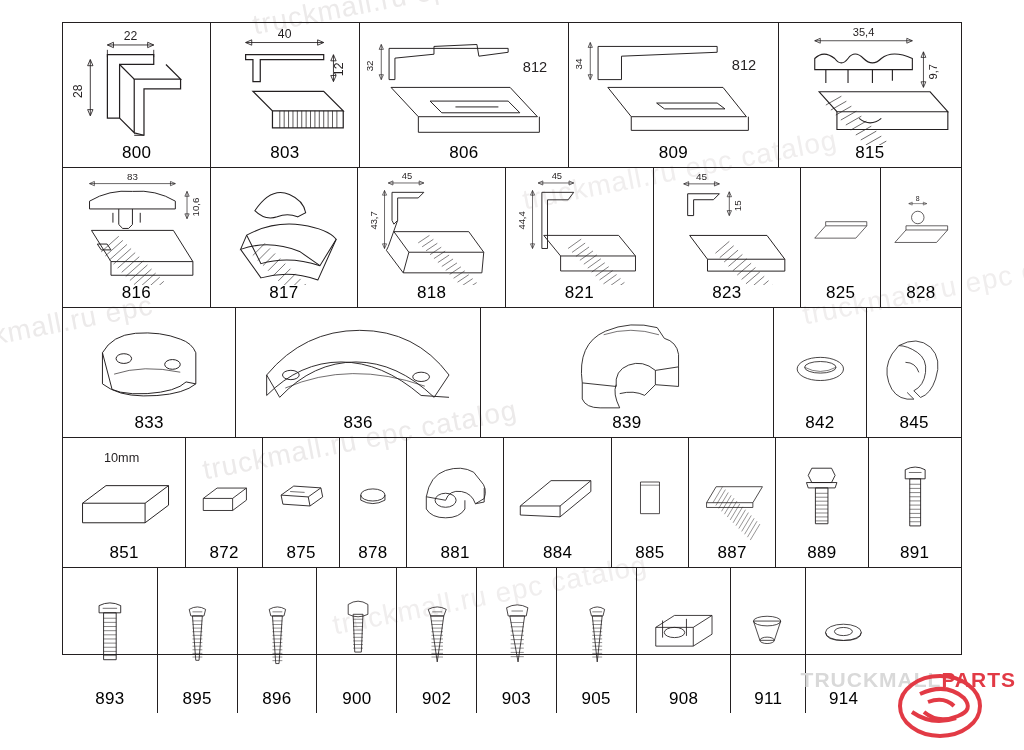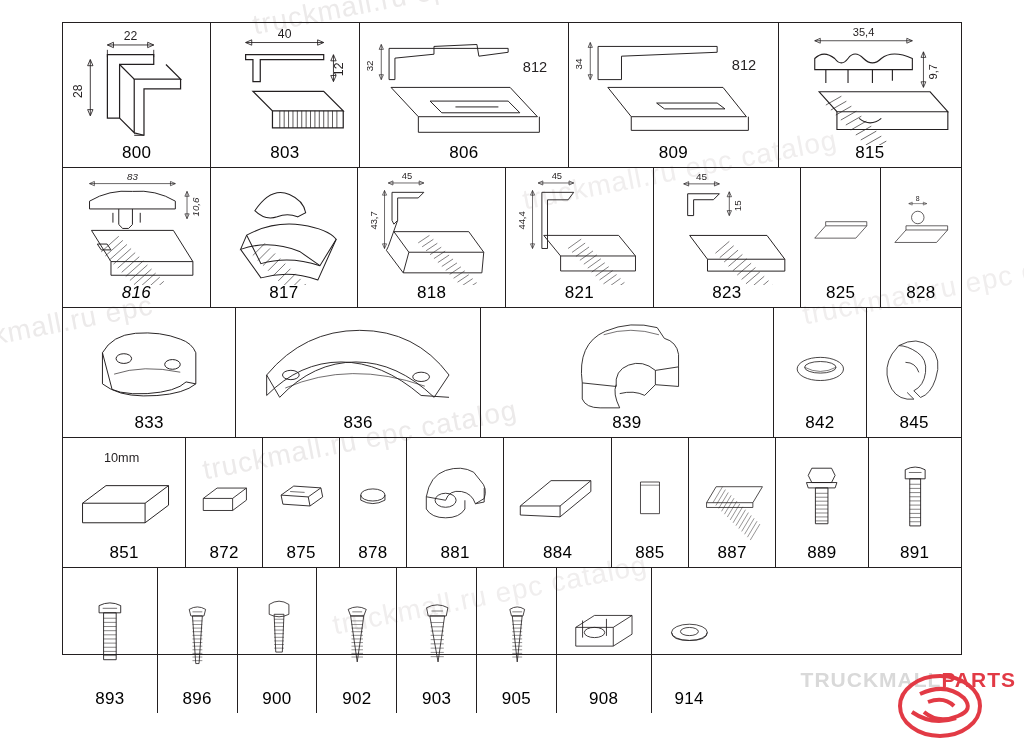--- a/index.html
+++ b/index.html
@@ -238,21 +238,21 @@
               <line class="hatch" x1="103" y1="137" x2="117" y2="129"></line>
               <line class="hatch" x1="107.5" y1="141.5" x2="121.5" y2="133.5"></line>
               <path class="ln" d="M50 80 L50 96 L150 96 L150 80"></path>
               <path class="ln" d="M70 86 q10 8 20 0"></path>
             </svg>
           </div>
           <div class="label">815</div>
         </div>
       </div>
       <div class="row r2" style="height: 140px;">
-        <div class="cell" style="flex: 0 0 16.4444%; width: 16.4444%; font-style: italic;">
+        <div class="cell" style="flex: 0 0 16.4444%; width: 16.4444%;">
           <div class="art">
             <svg viewBox="0 0 140 120" preserveAspectRatio="xMidYMid meet">
               <line class="ln-thin" x1="22" y1="16" x2="110" y2="16"></line>
               <path class="ln-thin" d="M22 16 l5 -2.2 v4.4 z" fill="#231f20"></path>
               <path class="ln-thin" d="M110 16 l-5 -2.2 v4.4 z" fill="#231f20"></path>
               <text class="dim" x="66" y="12" text-anchor="middle">83</text>
               <line class="ln-thin" x1="122" y1="24" x2="122" y2="52"></line>
               <path class="ln-thin" d="M122 24 l-2.2 5 h4.4 z" fill="#231f20"></path>
               <path class="ln-thin" d="M122 52 l-2.2 -5 h4.4 z" fill="#231f20"></path>
               <text class="dim" x="134" y="40" transform="rotate(-90 134 40)" text-anchor="middle">10,6</text>
@@ -640,20 +640,41 @@
               <line class="hatch" x1="45" y1="81.4" x2="59" y2="81.4"></line>
             </svg>
           </div>
           <div class="label">893</div>
         </div>
         <div class="cell" style="flex: 0 0 8.88889%; width: 8.88889%;">
           <div class="art">
             <svg viewBox="0 0 96 105" preserveAspectRatio="xMidYMid meet">
               <path class="ln" d="M38 28 q10 -6 20 0 l-2 8 l-16 0 Z"></path>
               <path class="ln-thin" d="M42 31 L54 31"></path>
+              <path class="ln" d="M42 36 L54 36 L50 90 L46 90 Z"></path>
+              <line class="hatch" x1="42" y1="42" x2="54" y2="42"></line>
+              <line class="hatch" x1="42" y1="46.4" x2="54" y2="46.4"></line>
+              <line class="hatch" x1="42" y1="50.8" x2="54" y2="50.8"></line>
+              <line class="hatch" x1="42" y1="55.2" x2="54" y2="55.2"></line>
+              <line class="hatch" x1="42" y1="59.6" x2="54" y2="59.6"></line>
+              <line class="hatch" x1="42" y1="64" x2="54" y2="64"></line>
+              <line class="hatch" x1="42" y1="68.4" x2="54" y2="68.4"></line>
+              <line class="hatch" x1="42" y1="72.80000000000001" x2="54" y2="72.80000000000001"></line>
+              <line class="hatch" x1="42" y1="77.2" x2="54" y2="77.2"></line>
+              <line class="hatch" x1="42" y1="81.6" x2="54" y2="81.6"></line>
+              <line class="hatch" x1="42" y1="86" x2="54" y2="86"></line>
+            </svg>
+          </div>
+          <div class="label">895</div>
+        </div>
+        <div class="cell" style="flex: 0 0 8.88889%; width: 8.88889%;">
+          <div class="art">
+            <svg viewBox="0 0 96 105" preserveAspectRatio="xMidYMid meet">
+              <path class="ln" d="M38 28 q10 -6 20 0 l-2 8 l-16 0 Z"></path>
+              <path class="ln-thin" d="M42 31 L54 31"></path>
               <path class="ln" d="M42 36 L54 36 L50 94 L46 94 Z"></path>
               <line class="hatch" x1="42" y1="42" x2="54" y2="42"></line>
               <line class="hatch" x1="42" y1="46.4" x2="54" y2="46.4"></line>
               <line class="hatch" x1="42" y1="50.8" x2="54" y2="50.8"></line>
               <line class="hatch" x1="42" y1="55.2" x2="54" y2="55.2"></line>
               <line class="hatch" x1="42" y1="59.6" x2="54" y2="59.6"></line>
               <line class="hatch" x1="42" y1="64" x2="54" y2="64"></line>
               <line class="hatch" x1="42" y1="68.4" x2="54" y2="68.4"></line>
               <line class="hatch" x1="42" y1="72.80000000000001" x2="54" y2="72.80000000000001"></line>
               <line class="hatch" x1="42" y1="77.2" x2="54" y2="77.2"></line>
@@ -747,20 +768,30 @@
           <div class="art">
             <svg viewBox="0 0 110 105" preserveAspectRatio="xMidYMid meet">
               <path class="ln" d="M22 50 L44 36 L88 36 L66 50 Z"></path>
               <path class="ln" d="M22 50 L22 72 L66 72 L66 50"></path>
               <path class="ln" d="M66 72 L88 58 L88 36"></path>
               <ellipse class="ln" cx="44" cy="56" rx="12" ry="6"></ellipse>
               <path class="ln" d="M30 42 L30 62 M58 40 L58 60"></path>
             </svg>
           </div>
           <div class="label">908</div>
+        </div>
+        <div class="cell" style="flex: 0 0 8.33333%; width: 8.33333%;">
+          <div class="art">
+            <svg viewBox="0 0 92 105" preserveAspectRatio="xMidYMid meet">
+              <path class="ln" d="M28 42 L62 42 L54 66 L36 66 Z"></path>
+              <ellipse class="ln" cx="45" cy="42" rx="17" ry="6"></ellipse>
+              <ellipse class="ln" cx="45" cy="66" rx="9" ry="4"></ellipse>
+            </svg>
+          </div>
+          <div class="label">911</div>
         </div>
         <div class="cell" style="flex: 0 0 8.33333%; width: 8.33333%;">
           <div class="art">
             <svg viewBox="0 0 92 105" preserveAspectRatio="xMidYMid meet">
               <ellipse class="ln" cx="46" cy="56" rx="22" ry="10"></ellipse>
               <ellipse class="ln" cx="46" cy="55" rx="11" ry="5"></ellipse>
               <path class="ln" d="M24 56 q0 10 22 10 q22 0 22 -10"></path>
             </svg>
           </div>
           <div class="label">914</div>

